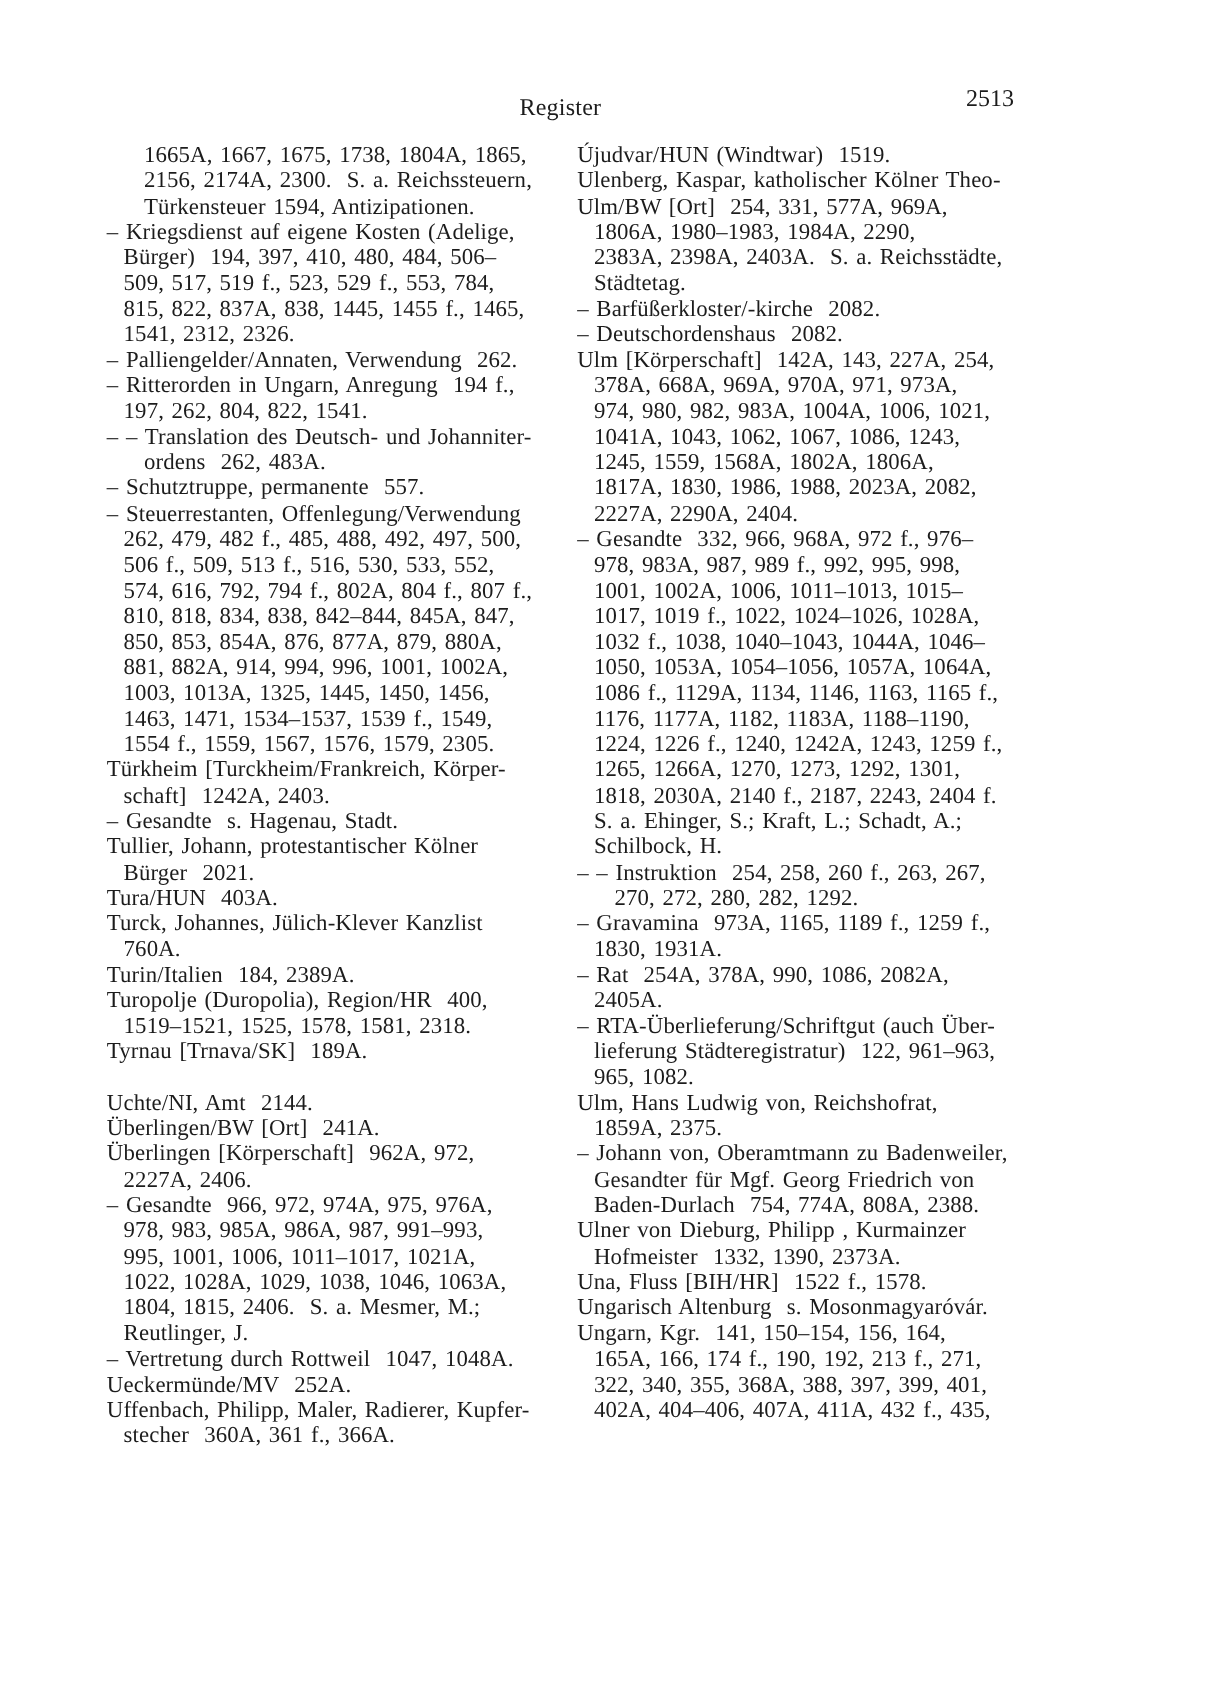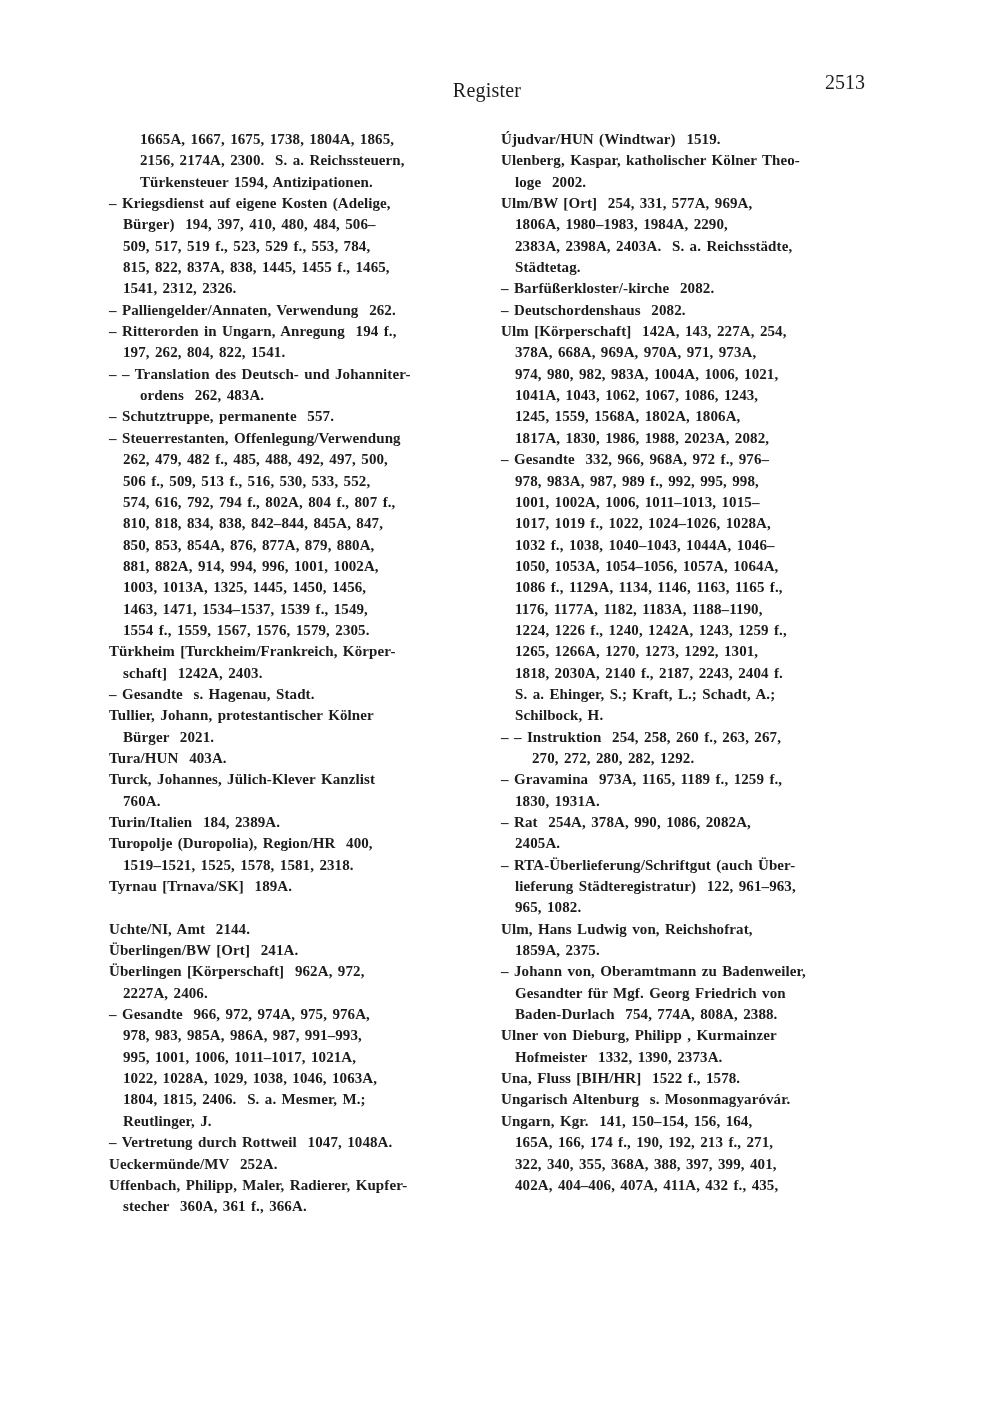--- a/index.html
+++ b/index.html
@@ -5,42 +5,41 @@
   html, body { margin: 0; padding: 0; }
   body {
     width: 1004px;
     height: 1418px;
     background: #ffffff;
     position: relative;
     font-family: "Liberation Serif", serif;
     color: #1c1c1c;
     overflow: hidden;
   }
-  .page { position: absolute; inset: 0; margin-left: 20px; }
+  .page { position: absolute; inset: 0; }
   .running-head-title {
     position: absolute;
     left: 89px; top: 80px; width: 756px;
     text-align: center;
     font-size: 20px;
     line-height: 1;
     letter-spacing: 0.2px;
   }
   .page-number {
     position: absolute;
     left: 89px; top: 72px; width: 756px;
     text-align: right;
     font-size: 20px;
     line-height: 1;
   }
   .col {
     position: absolute;
-    top: 129px;
+    top: 119px;
     width: 385px;
-    font-size: 15px;
-    font-weight: bold;
+    font-size: 19px;
   }
   .col-left  { left: 89px; }
   .col-right { left: 481px; }
   .line {
     white-space: pre;
     height: 21.35px;
     line-height: 21.35px;
     word-spacing: 1.5px;
     letter-spacing: 0.1px;
   }
@@ -103,33 +102,33 @@
       <div class="line indent-1">1804, 1815, 2406.  S. a. Mesmer, M.;</div>
       <div class="line indent-1">Reutlinger, J.</div>
       <div class="line indent-0">– Vertretung durch Rottweil  1047, 1048A.</div>
       <div class="line indent-0">Ueckermünde/MV  252A.</div>
       <div class="line indent-0">Uffenbach, Philipp, Maler, Radierer, Kupfer-</div>
       <div class="line indent-1">stecher  360A, 361 f., 366A.</div>
     </div>
   <div class="col col-right">
       <div class="line indent-0">Újudvar/HUN (Windtwar)  1519.</div>
       <div class="line indent-0">Ulenberg, Kaspar, katholischer Kölner Theo-</div>
-      <div class="line indent-1">loge  2002.</div>
       <div class="line indent-0">Ulm/BW [Ort]  254, 331, 577A, 969A,</div>
       <div class="line indent-1">1806A, 1980–1983, 1984A, 2290,</div>
       <div class="line indent-1">2383A, 2398A, 2403A.  S. a. Reichsstädte,</div>
       <div class="line indent-1">Städtetag.</div>
       <div class="line indent-0">– Barfüßerkloster/-kirche  2082.</div>
       <div class="line indent-0">– Deutschordenshaus  2082.</div>
       <div class="line indent-0">Ulm [Körperschaft]  142A, 143, 227A, 254,</div>
       <div class="line indent-1">378A, 668A, 969A, 970A, 971, 973A,</div>
       <div class="line indent-1">974, 980, 982, 983A, 1004A, 1006, 1021,</div>
       <div class="line indent-1">1041A, 1043, 1062, 1067, 1086, 1243,</div>
       <div class="line indent-1">1245, 1559, 1568A, 1802A, 1806A,</div>
       <div class="line indent-1">1817A, 1830, 1986, 1988, 2023A, 2082,</div>
+      <div class="line indent-1">2227A, 2290A, 2404.</div>
       <div class="line indent-0">– Gesandte  332, 966, 968A, 972 f., 976–</div>
       <div class="line indent-1">978, 983A, 987, 989 f., 992, 995, 998,</div>
       <div class="line indent-1">1001, 1002A, 1006, 1011–1013, 1015–</div>
       <div class="line indent-1">1017, 1019 f., 1022, 1024–1026, 1028A,</div>
       <div class="line indent-1">1032 f., 1038, 1040–1043, 1044A, 1046–</div>
       <div class="line indent-1">1050, 1053A, 1054–1056, 1057A, 1064A,</div>
       <div class="line indent-1">1086 f., 1129A, 1134, 1146, 1163, 1165 f.,</div>
       <div class="line indent-1">1176, 1177A, 1182, 1183A, 1188–1190,</div>
       <div class="line indent-1">1224, 1226 f., 1240, 1242A, 1243, 1259 f.,</div>
       <div class="line indent-1">1265, 1266A, 1270, 1273, 1292, 1301,</div>

